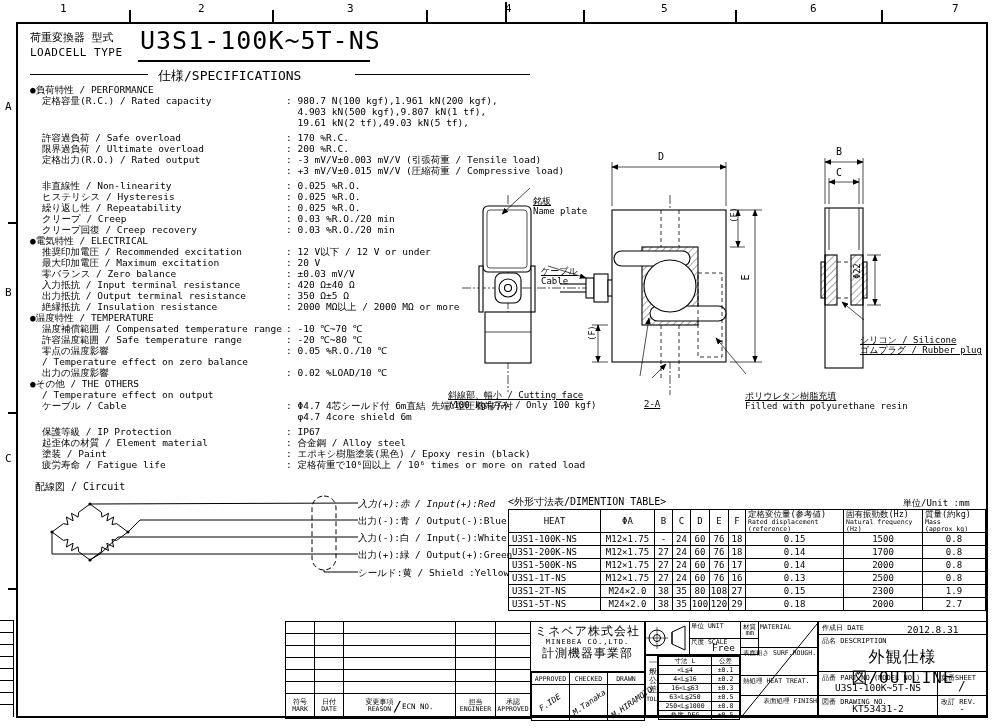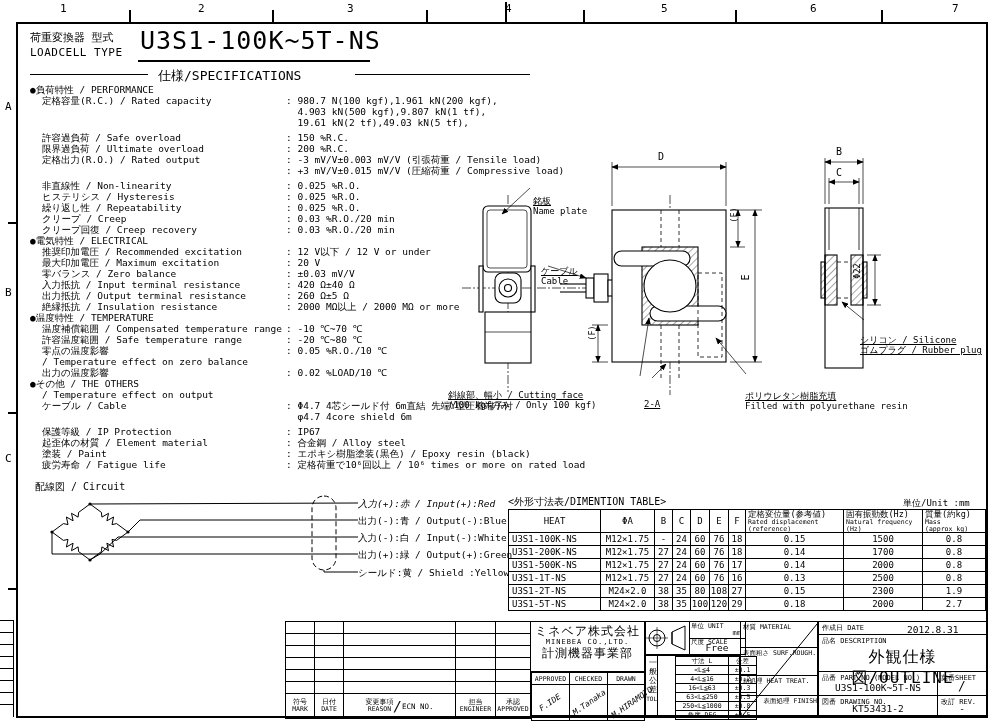--- a/index.html
+++ b/index.html
@@ -63,21 +63,21 @@
   .sig-table td{border:1px solid #000;padding:0;text-align:center;}
   .sig-hd td{font-size:6.5px;height:11px;}
   .sig-val td{height:35px;}
   .sig{display:inline-block;transform:rotate(-35deg);font-size:8px;font-style:italic;white-space:nowrap;}
   .cell-label{position:absolute;left:2px;top:1px;font-size:6.5px;line-height:7px;}
   .unit-val{position:absolute;right:4px;bottom:1px;font-size:7px;}
   .scale-val{position:absolute;left:0;right:0;bottom:1px;text-align:center;font-size:9.5px;}
   .tol-strip{position:absolute;left:0;top:0;bottom:0;width:12px;border-right:1px solid #000;
              font-size:8px;line-height:9px;text-align:right;word-break:break-all;padding-top:2px;box-sizing:border-box;}
   .tol-strip .en{font-size:6px;letter-spacing:0;}
-  .tol-table{position:absolute;left:12px;top:0;width:81px;table-layout:fixed;margin-left:17px;}
+  .tol-table{position:absolute;left:12px;top:0;width:81px;table-layout:fixed;}
   .tol-table td,.tol-table th{border:1px solid #000;font-size:6.5px;font-weight:normal;height:8px;padding:0;text-align:center;line-height:8px;}
   .mat-row{position:relative;border-bottom:1px solid #000;box-sizing:border-box;padding:1px 0 0 2px;font-size:6.5px;}
   .mat-row:last-child{border-bottom:none;}
   .info-row{position:relative;border-bottom:1px solid #000;box-sizing:border-box;}
   .info-label{font-size:7px;position:absolute;left:3px;top:1px;white-space:nowrap;}
   .desc-big{position:absolute;left:0;right:0;top:12px;text-align:center;font-size:16px;letter-spacing:1px;}
   .val-mid{position:absolute;left:0;right:0;bottom:2px;text-align:center;font-size:9.5px;}
   .date-val{position:absolute;left:88px;top:2px;font-size:9.5px;}
   .sub-r{position:absolute;right:0;top:0;bottom:0;width:49px;border-left:1px solid #000;box-sizing:border-box;}
   .sheet-slash{position:absolute;left:0;right:0;bottom:2px;text-align:center;font-size:12px;font-style:italic;}
@@ -131,36 +131,36 @@
   <div class="abs rule" style="left:30px;top:74px;width:118px"></div>
   <div class="abs spec-heading">仕様/SPECIFICATIONS</div>
   <div class="abs rule" style="left:355px;top:74px;width:175px"></div>
 
   <div class="abs specs" id="spec-lines">
       <div class="spec-line">●負荷特性 / PERFORMANCE</div>
       <div class="spec-line ind"><span class="sl">定格容量(R.C.) / Rated capacity</span><span class="sv">: 980.7 N(100 kgf),1.961 kN(200 kgf),</span></div>
       <div class="spec-line ind"><span class="sl"></span><span class="sv">  4.903 kN(500 kgf),9.807 kN(1 tf),</span></div>
       <div class="spec-line ind"><span class="sl"></span><span class="sv">  19.61 kN(2 tf),49.03 kN(5 tf),</span></div>
       <div class="spec-gap"></div>
-      <div class="spec-line ind"><span class="sl">許容過負荷 / Safe overload</span><span class="sv">: 150 %R.C.</span></div>
+      <div class="spec-line ind"><span class="sl">許容過負荷 / Safe overload</span><span class="sv">: 170 %R.C.</span></div>
       <div class="spec-line ind"><span class="sl">限界過負荷 / Ultimate overload</span><span class="sv">: 200 %R.C.</span></div>
       <div class="spec-line ind"><span class="sl">定格出力(R.O.) / Rated output</span><span class="sv">: -3 mV/V±0.003 mV/V (引張荷重 / Tensile load)</span></div>
       <div class="spec-line ind"><span class="sl"></span><span class="sv">: +3 mV/V±0.015 mV/V (圧縮荷重 / Compressive load)</span></div>
       <div class="spec-gap"></div>
       <div class="spec-line ind"><span class="sl">非直線性 / Non-linearity</span><span class="sv">: 0.025 %R.O.</span></div>
       <div class="spec-line ind"><span class="sl">ヒステリシス / Hysteresis</span><span class="sv">: 0.025 %R.O.</span></div>
       <div class="spec-line ind"><span class="sl">繰り返し性 / Repeatability</span><span class="sv">: 0.025 %R.O.</span></div>
       <div class="spec-line ind"><span class="sl">クリープ / Creep</span><span class="sv">: 0.03 %R.O./20 min</span></div>
       <div class="spec-line ind"><span class="sl">クリープ回復 / Creep recovery</span><span class="sv">: 0.03 %R.O./20 min</span></div>
       <div class="spec-line">●電気特性 / ELECTRICAL</div>
       <div class="spec-line ind"><span class="sl">推奨印加電圧 / Recommended excitation</span><span class="sv">: 12 V以下 / 12 V or under</span></div>
       <div class="spec-line ind"><span class="sl">最大印加電圧 / Maximum excitation</span><span class="sv">: 20 V</span></div>
       <div class="spec-line ind"><span class="sl">零バランス / Zero balance</span><span class="sv">: ±0.03 mV/V</span></div>
       <div class="spec-line ind"><span class="sl">入力抵抗 / Input terminal resistance</span><span class="sv">: 420 Ω±40 Ω</span></div>
-      <div class="spec-line ind"><span class="sl">出力抵抗 / Output terminal resistance</span><span class="sv">: 260 Ω±5 Ω</span></div>
+      <div class="spec-line ind"><span class="sl">出力抵抗 / Output terminal resistance</span><span class="sv">: 350 Ω±5 Ω</span></div>
       <div class="spec-line ind"><span class="sl">絶縁抵抗 / Insulation resistance</span><span class="sv">: 2000 MΩ以上 / 2000 MΩ or more</span></div>
       <div class="spec-line">●温度特性 / TEMPERATURE</div>
       <div class="spec-line ind"><span class="sl">温度補償範囲 / Compensated temperature range</span><span class="sv">: -10 ℃~70 ℃</span></div>
       <div class="spec-line ind"><span class="sl">許容温度範囲 / Safe temperature range</span><span class="sv">: -20 ℃~80 ℃</span></div>
       <div class="spec-line ind"><span class="sl">零点の温度影響</span><span class="sv">: 0.05 %R.O./10 ℃</span></div>
       <div class="spec-line ind">/ Temperature effect on zero balance</div>
       <div class="spec-line ind"><span class="sl">出力の温度影響</span><span class="sv">: 0.02 %LOAD/10 ℃</span></div>
       <div class="spec-line">●その他 / THE OTHERS</div>
       <div class="spec-line ind">/ Temperature effect on output</div>
       <div class="spec-line ind"><span class="sl">ケーブル / Cable</span><span class="sv">: Φ4.7 4芯シールド付 6m直結 先端Y型圧着端子付</span></div>
@@ -541,21 +541,21 @@
             </tr>
         <tr class="sig-val" id="sig-vals">
               <td><span class="sig">F.IDE</span></td>
               <td><span class="sig">M.Tanaka</span></td>
               <td><span class="sig">M.HIRAMOTO</span></td>
             </tr>
       </tbody>
         </table>
     </div>
 
-    <div class="blk" style="left:360px;top:0;width:101px;height:34px">
+    <div class="blk" style="left:360px;top:0;width:114px;height:34px">
       <div style="position:absolute;left:0;top:0;width:43px;height:32px;border-right:1px solid #000">
         <svg width="42" height="32" viewBox="0 0 42 32">
           <g stroke="#000" fill="none" stroke-width="1">
             <circle cx="11" cy="16" r="8"></circle>
               <circle cx="11" cy="16" r="3.5"></circle>
             <line x1="0" y1="16" x2="22" y2="16" stroke-width="0.6"></line>
             <line x1="11" y1="5" x2="11" y2="27" stroke-width="0.6"></line>
             <path d="M26,10 L39,4 L39,28 L26,22 Z"></path>
               <line x1="26" y1="10" x2="26" y2="22"></line>
           </g>

